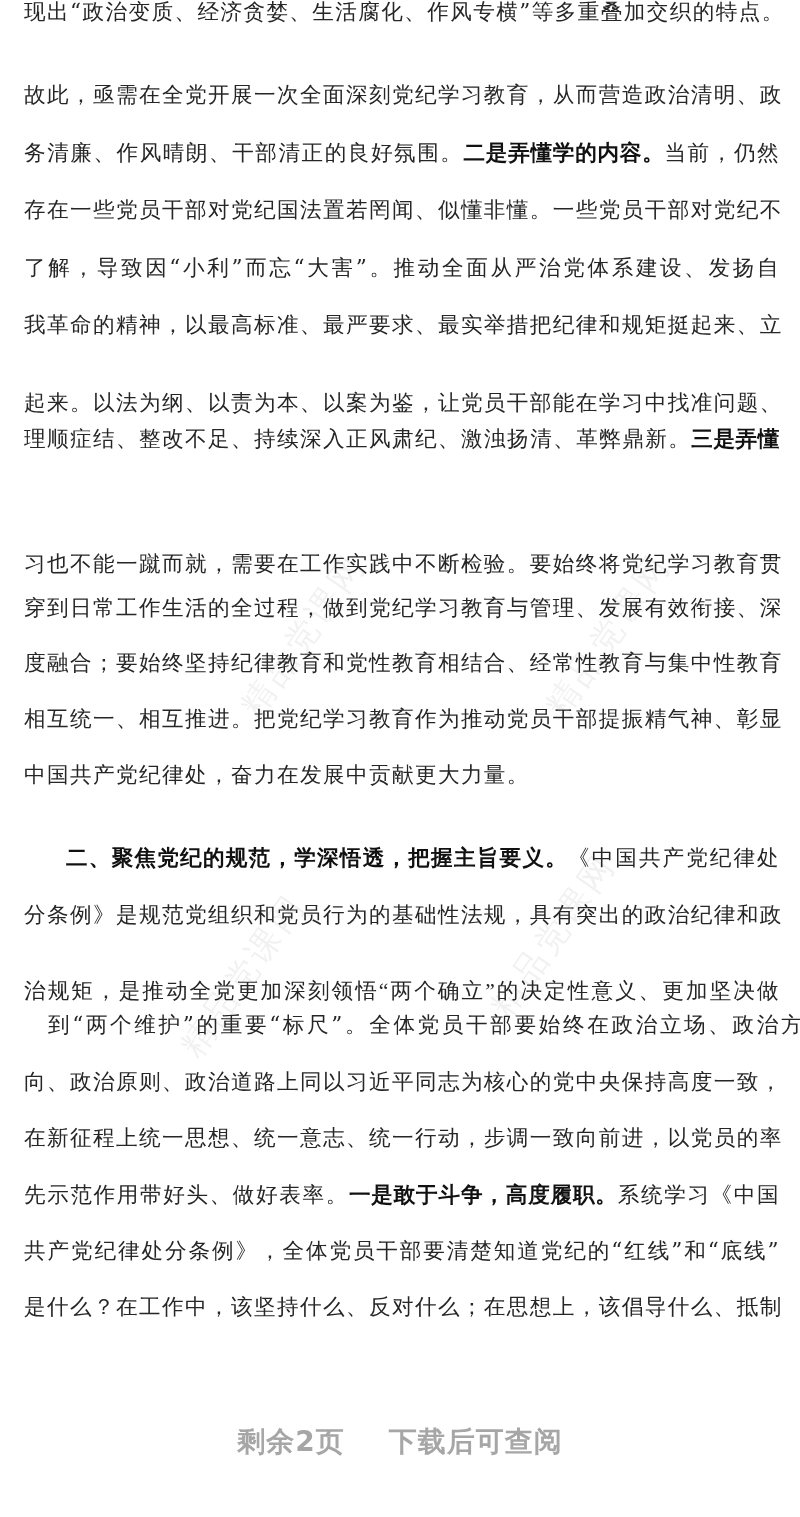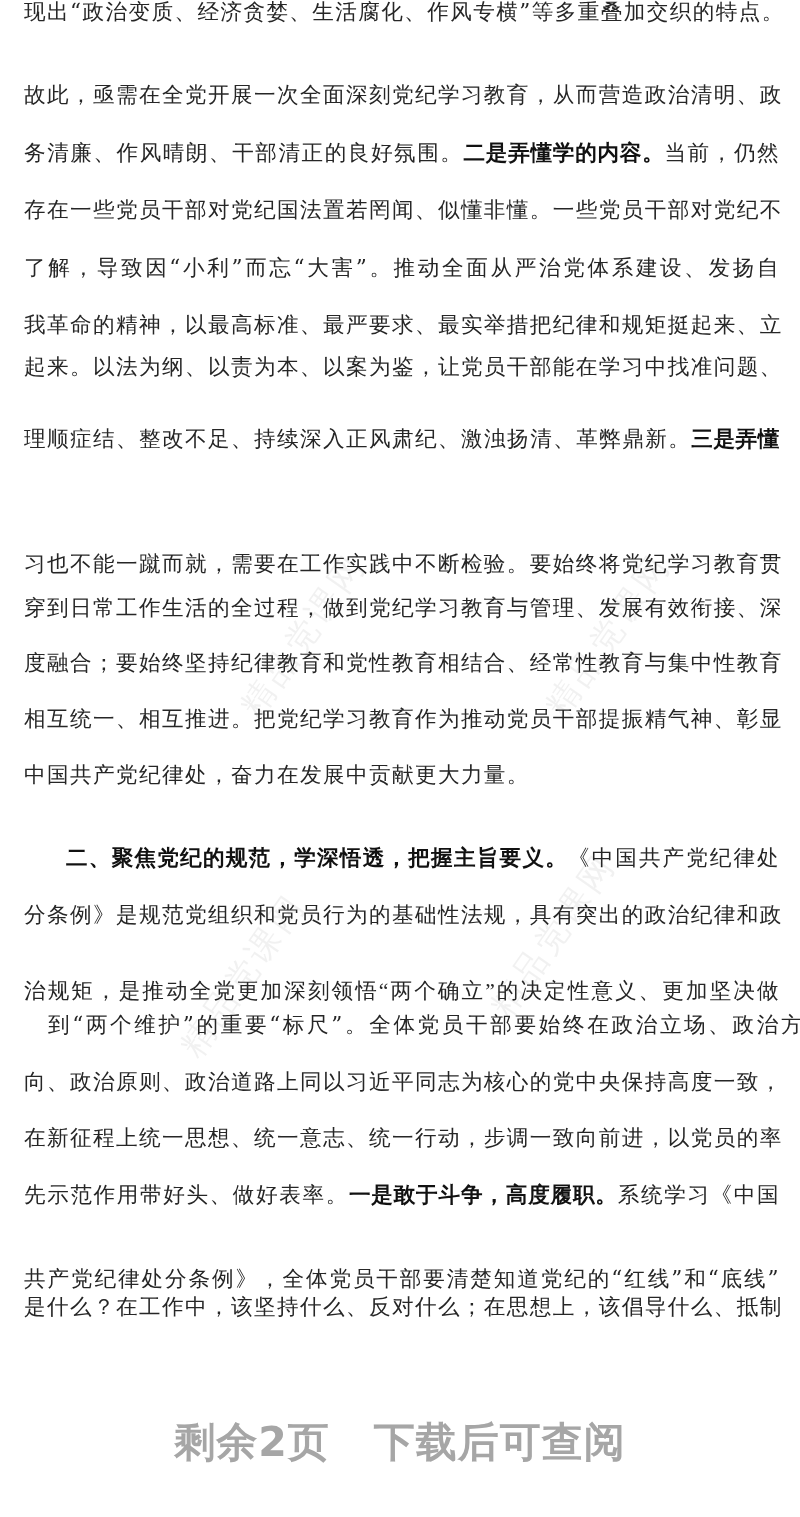--- a/index.html
+++ b/index.html
@@ -61,21 +61,21 @@
     }
     .footer {
       position: absolute;
       left: 0;
       top: 1414px;
       width: 800px;
       height: 56px;
       text-align: center;
       font-family: "DejaVu Sans", "Liberation Sans", sans-serif;
       font-weight: bold;
-      font-size: 41px;
+      font-size: 28px;
       line-height: 56px;
       color: #a6a6a6;
       letter-spacing: 1px;
     }
     .footer .gap {
       display: inline-block;
       width: 44px;
     }
   </style>
 </head>
@@ -100,21 +100,21 @@
   </div>
   <div class="line" style="top:195px;">
     <span>存在一些党员干部对党纪国法置若罔闻、似懂非懂。一些党员干部对党纪不</span>
   </div>
   <div class="line" style="top:253px;">
     <span>了解，导致因“小利”而忘“大害”。推动全面从严治党体系建设、发扬自</span>
   </div>
   <div class="line" style="top:310px;">
     <span>我革命的精神，以最高标准、最严要求、最实举措把纪律和规矩挺起来、立</span>
   </div>
-  <div class="line" style="top:352px;">
+  <div class="line" style="top:388px;">
     <span>起来。以法为纲、以责为本、以案为鉴，让党员干部能在学习中找准问题、</span>
   </div>
   <div class="line" style="top:424px;">
     <span>理顺症结、整改不足、持续深入正风肃纪、激浊扬清、革弊鼎新。</span><span class="b">三是弄懂</span>
   </div>
   <div class="line" style="top:536px;margin-top:13px;">
     <span>习也不能一蹴而就，需要在工作实践中不断检验。要始终将党纪学习教育贯</span>
   </div>
   <div class="line" style="top:593px;">
     <span>穿到日常工作生活的全过程，做到党纪学习教育与管理、发展有效衔接、深</span>
@@ -143,21 +143,21 @@
   </div>
   <div class="line" style="top:1067px;">
     <span>向、政治原则、政治道路上同以习近平同志为核心的党中央保持高度一致，</span>
   </div>
   <div class="line" style="top:1123px;font-family:Liberation Serif, serif;">
     <span>在新征程上统一思想、统一意志、统一行动，步调一致向前进，以党员的率</span>
   </div>
   <div class="line" style="top:1180px;">
     <span>先示范作用带好头、做好表率。</span><span class="b">一是敢于斗争，高度履职。</span><span>系统学习《中国</span>
   </div>
-  <div class="line" style="top:1236px;margin-top:28px;">
+  <div class="line" style="top:1236px;">
     <span>共产党纪律处分条例》，全体党员干部要清楚知道党纪的“红线”和“底线”</span>
   </div>
   <div class="line" style="top:1292px;">
     <span>是什么？在工作中，该坚持什么、反对什么；在思想上，该倡导什么、抵制</span>
   </div>
 
   <div class="footer">
     <span>剩余2页</span><span class="gap"></span><span>下载后可查阅</span>
   </div>
 

